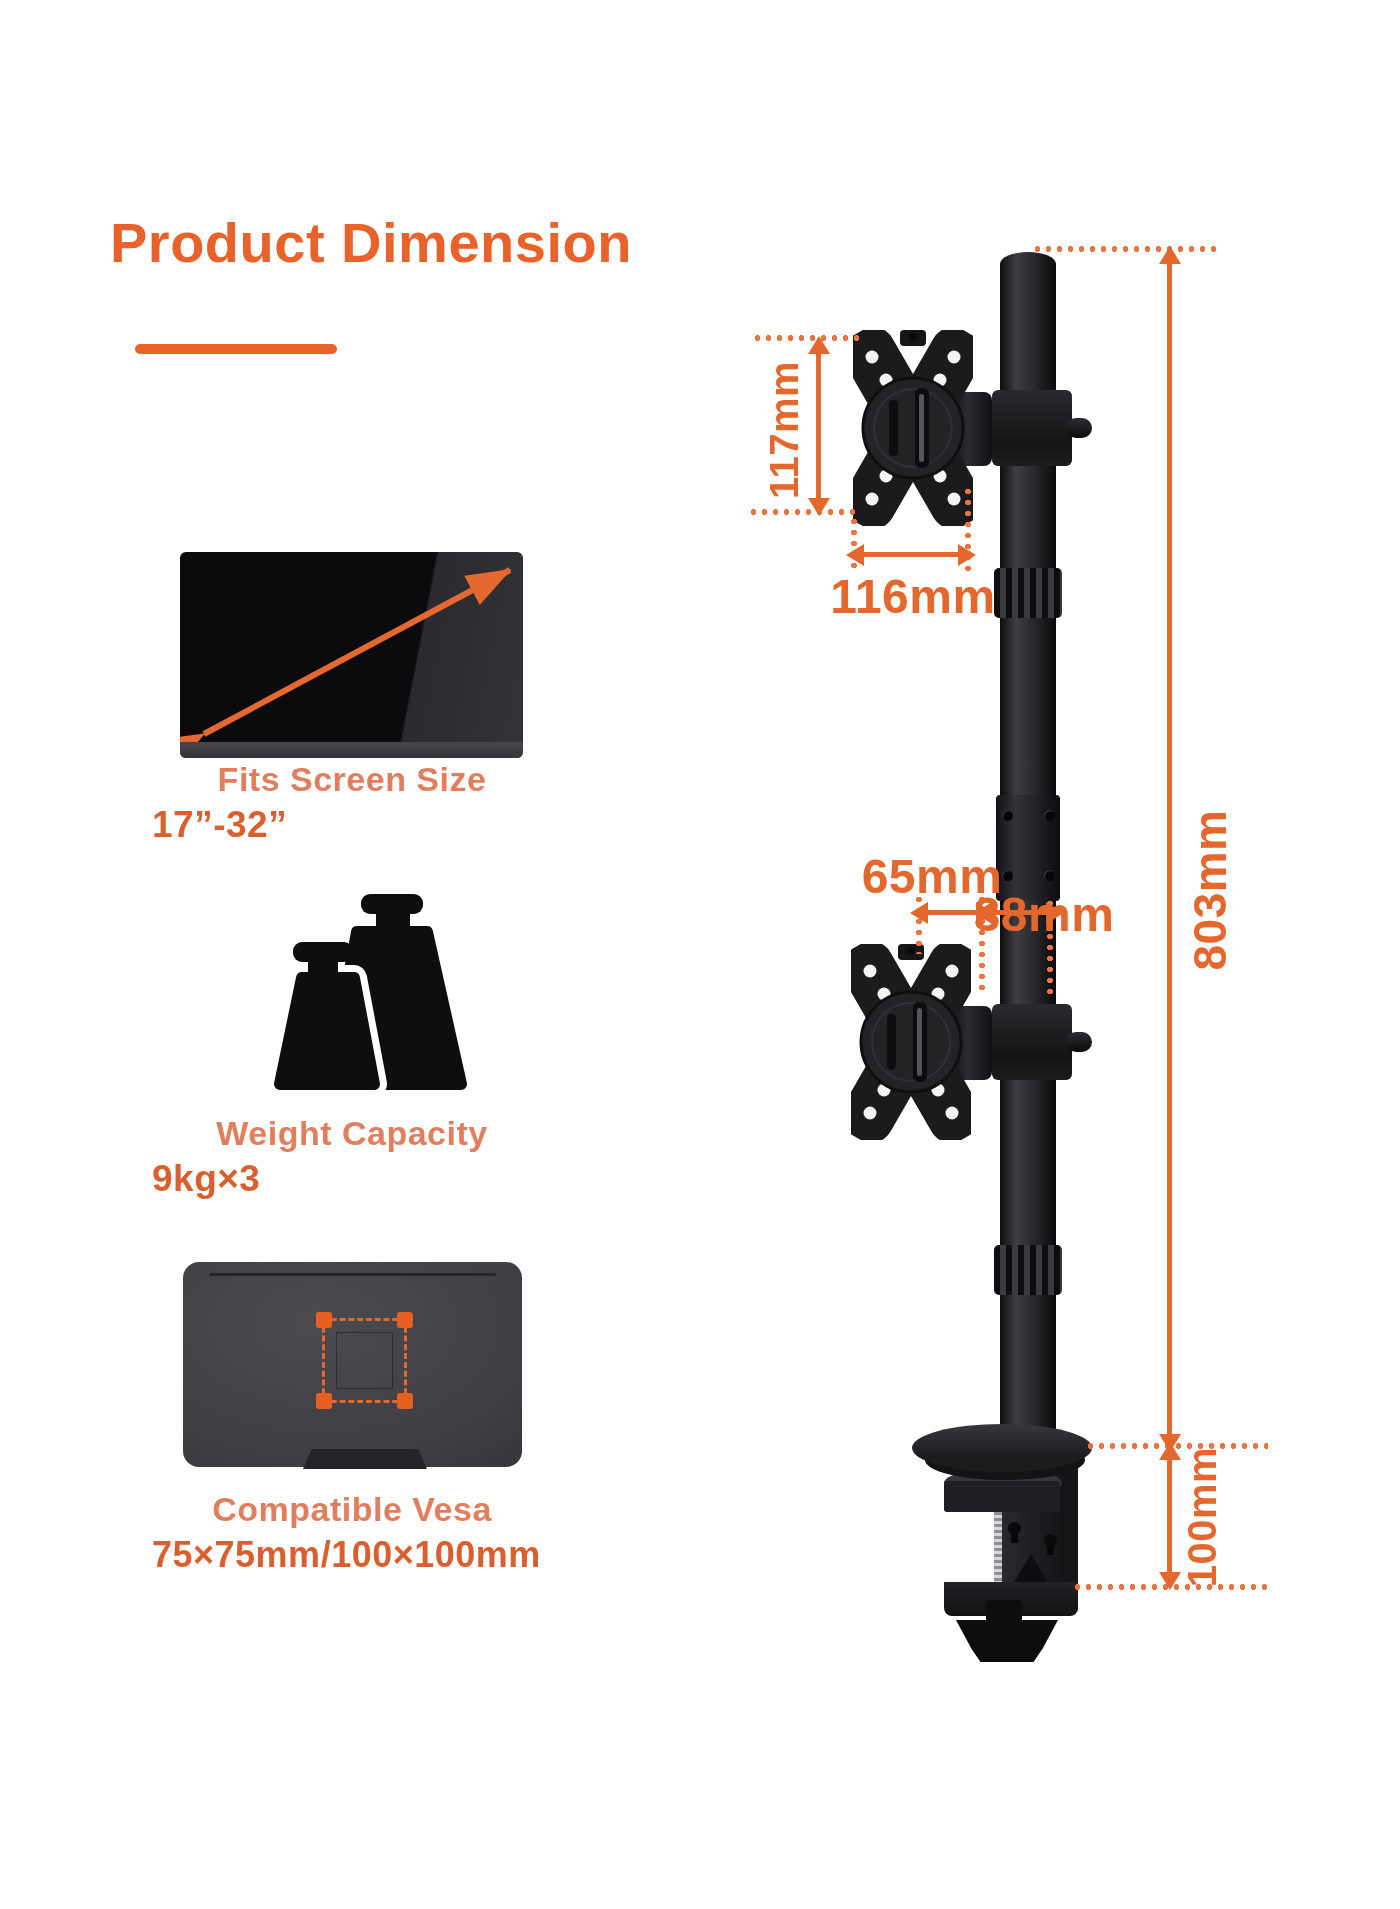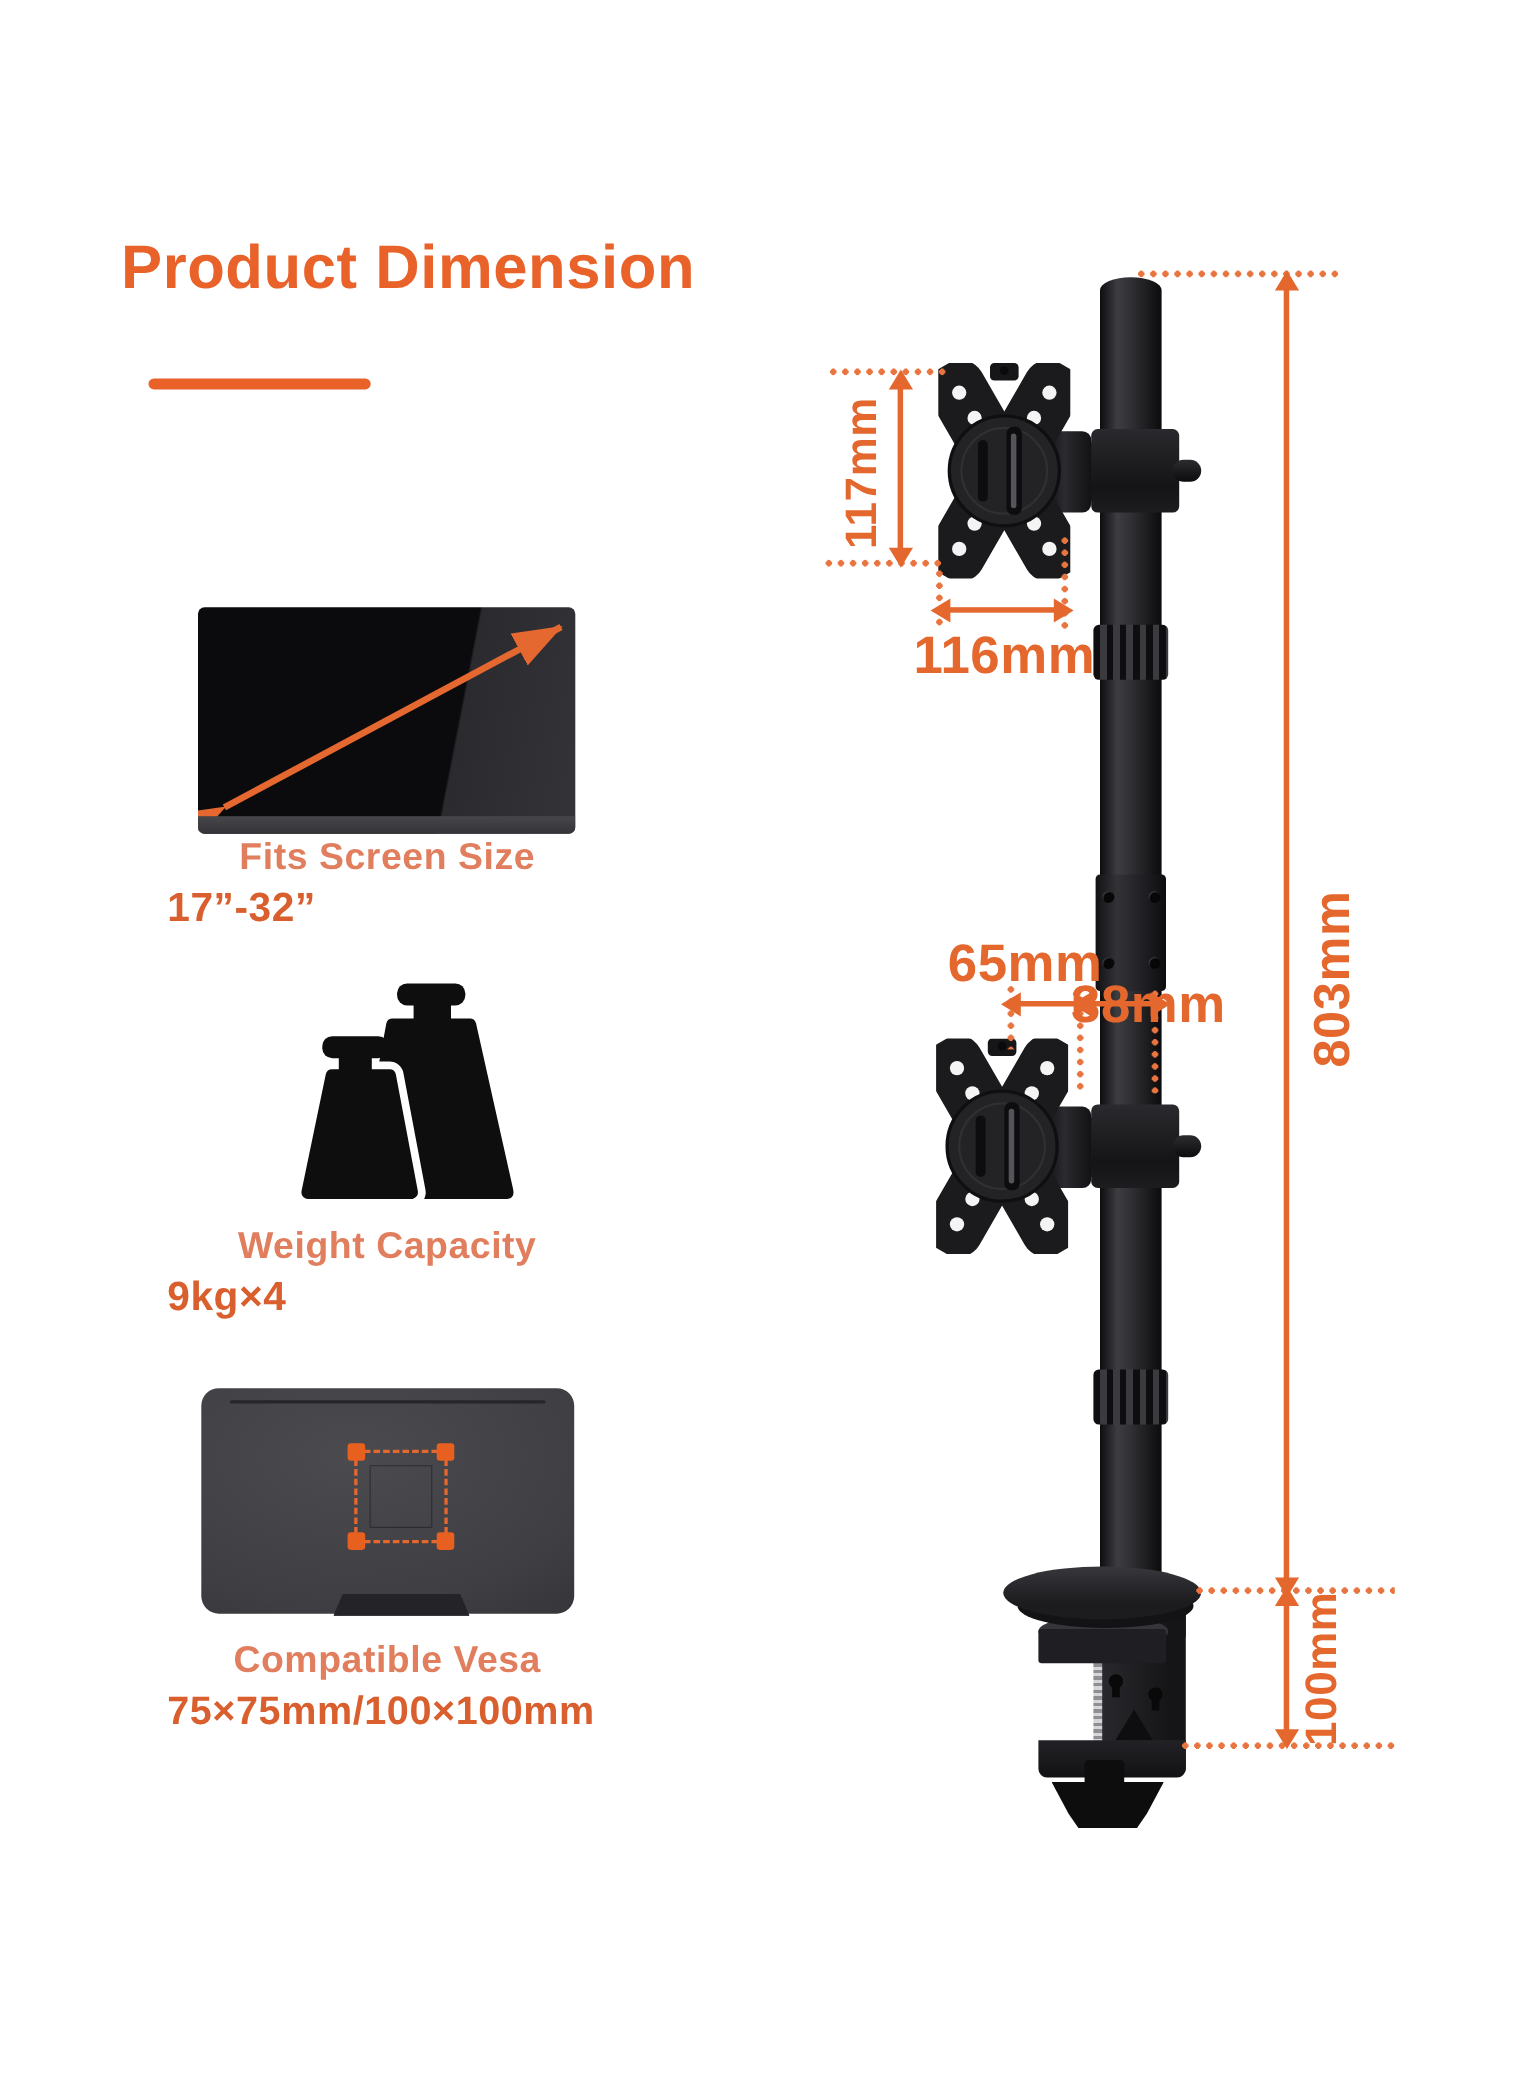--- a/index.html
+++ b/index.html
@@ -160,21 +160,21 @@
     <rect x="99" y="2" width="62" height="20" rx="9" fill="#0e0e0f"></rect>
     <rect x="114" y="18" width="34" height="26" fill="#0e0e0f"></rect>
     <path d="M40,86 L92,86 L112,192 L18,192 Z" fill="#ffffff" stroke="#ffffff" stroke-width="26" stroke-linejoin="round"></path>
     <g fill="#0e0e0f" stroke="#0e0e0f" stroke-width="12" stroke-linejoin="round">
       <path d="M40,86 L92,86 L112,192 L18,192 Z"></path>
     </g>
     <rect x="31" y="50" width="60" height="20" rx="9" fill="#0e0e0f"></rect>
     <rect x="46" y="66" width="30" height="24" fill="#0e0e0f"></rect>
   </svg>
   <div class="feat-label" style="top:1114px">Weight Capacity</div>
-  <div class="feat-value" style="top:1158px">9kg×4</div>
+  <div class="feat-value" style="top:1158px">9kg×3</div>
 
   <div class="back-panel">
     <div class="back-groove"></div>
     <div class="vesa-square">
       <div class="vesa-inner"></div>
       <div class="vesa-corner" style="left:-9px;top:-9px"></div>
       <div class="vesa-corner" style="right:-9px;top:-9px"></div>
       <div class="vesa-corner" style="left:-9px;bottom:-9px"></div>
       <div class="vesa-corner" style="right:-9px;bottom:-9px"></div>
     </div>

